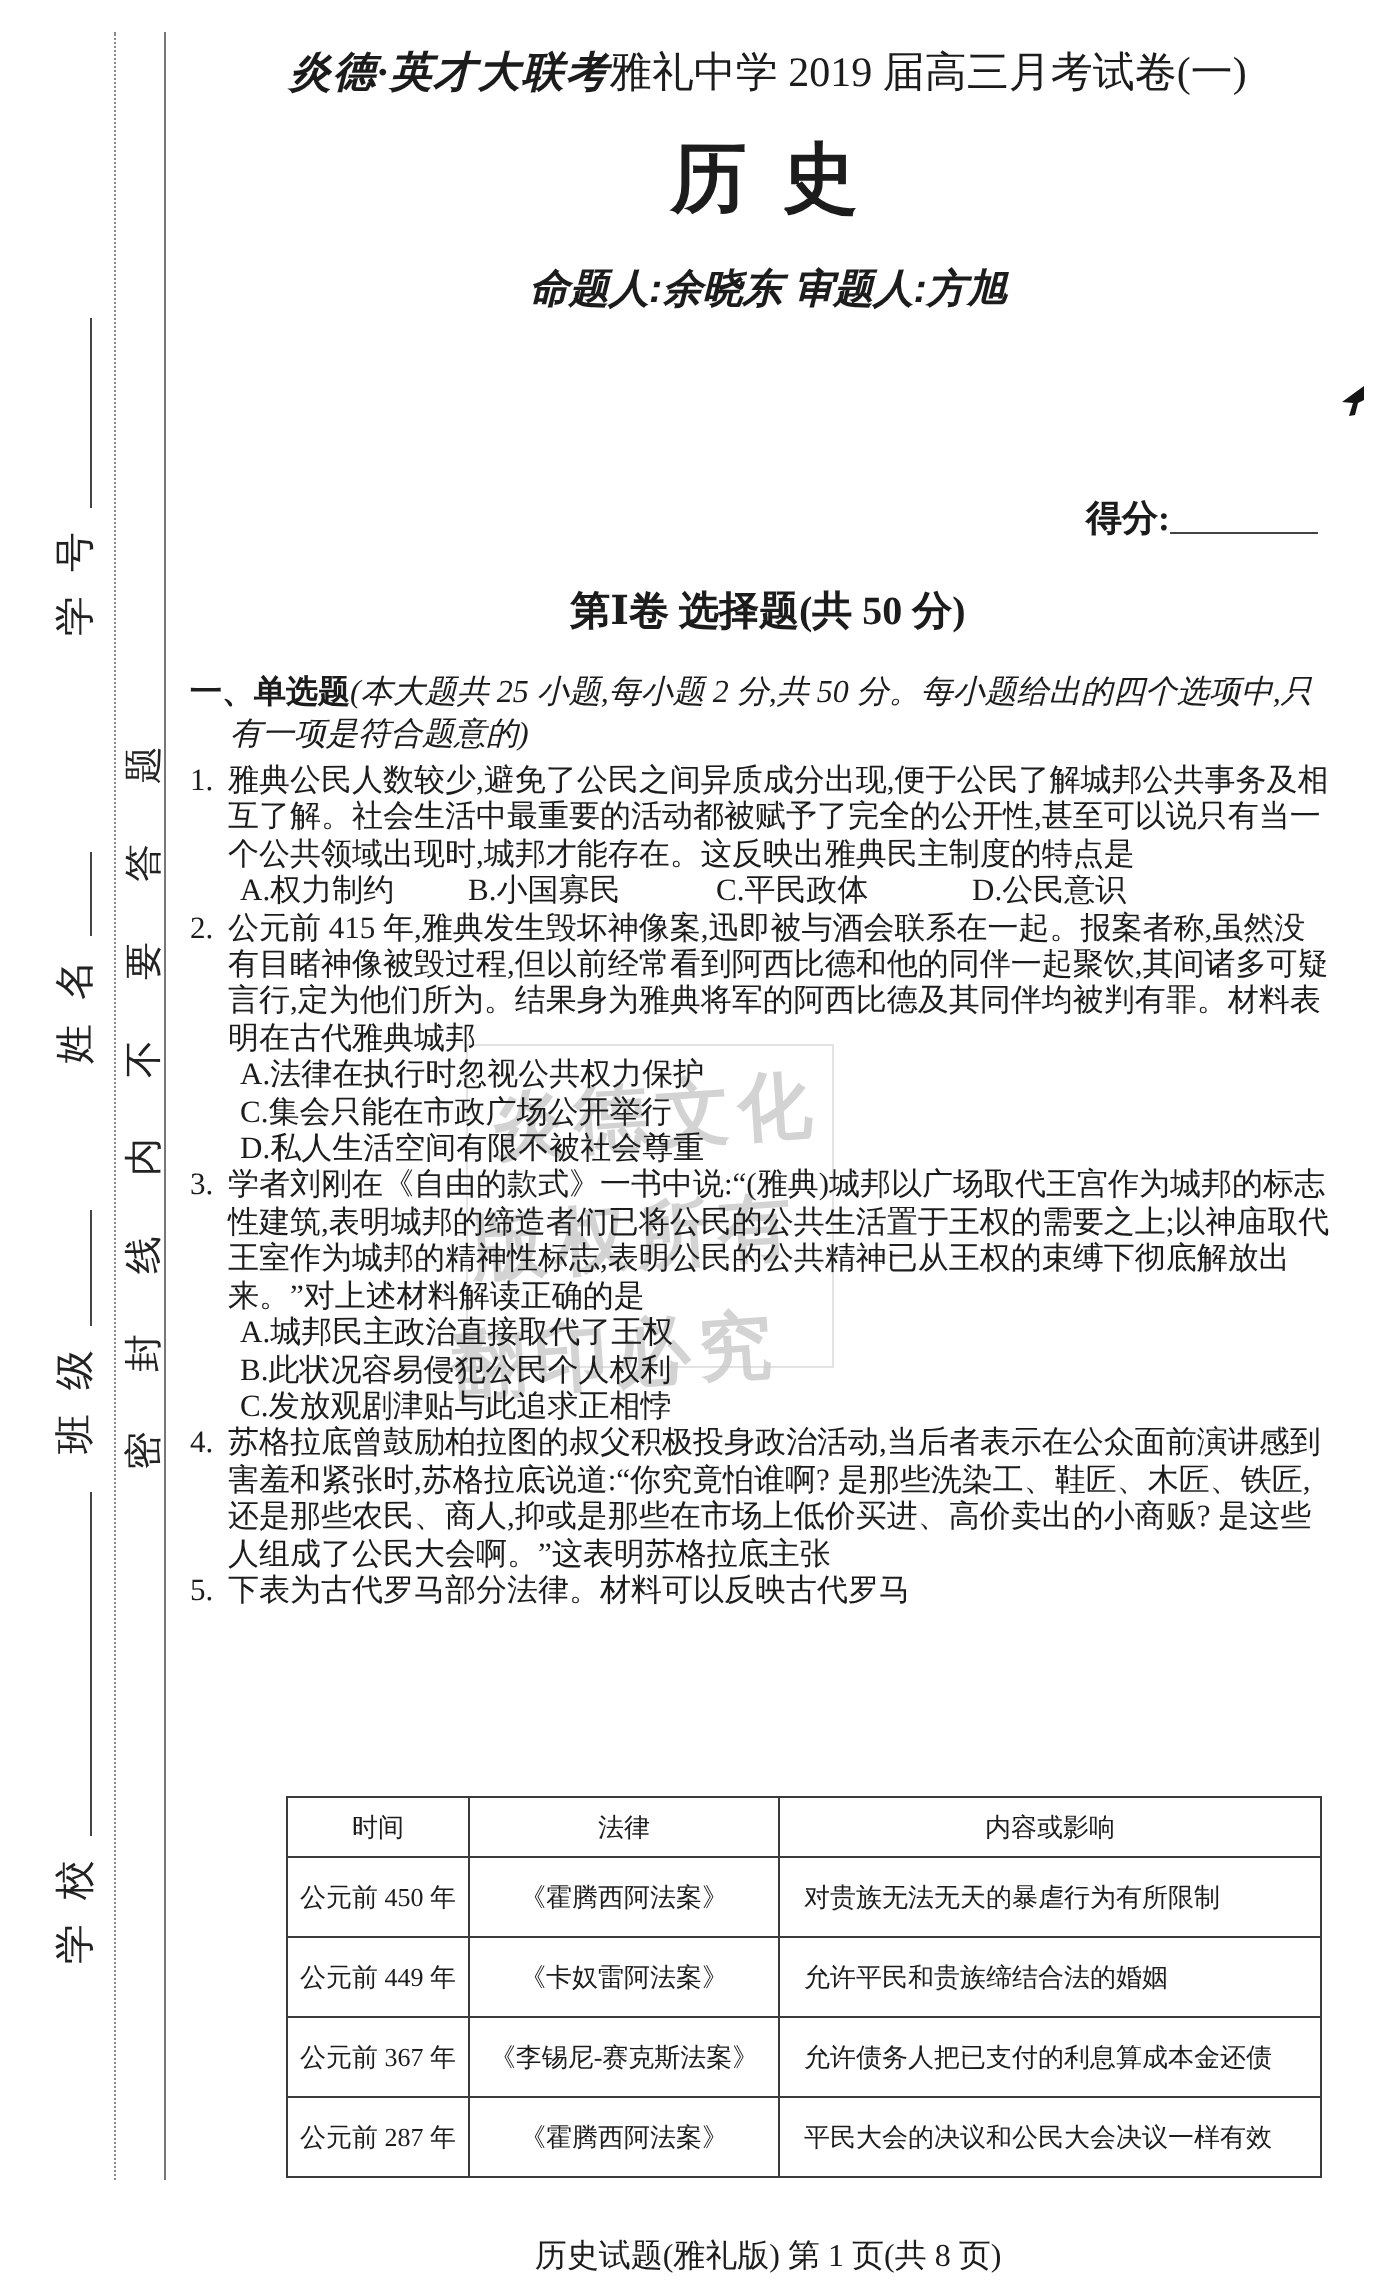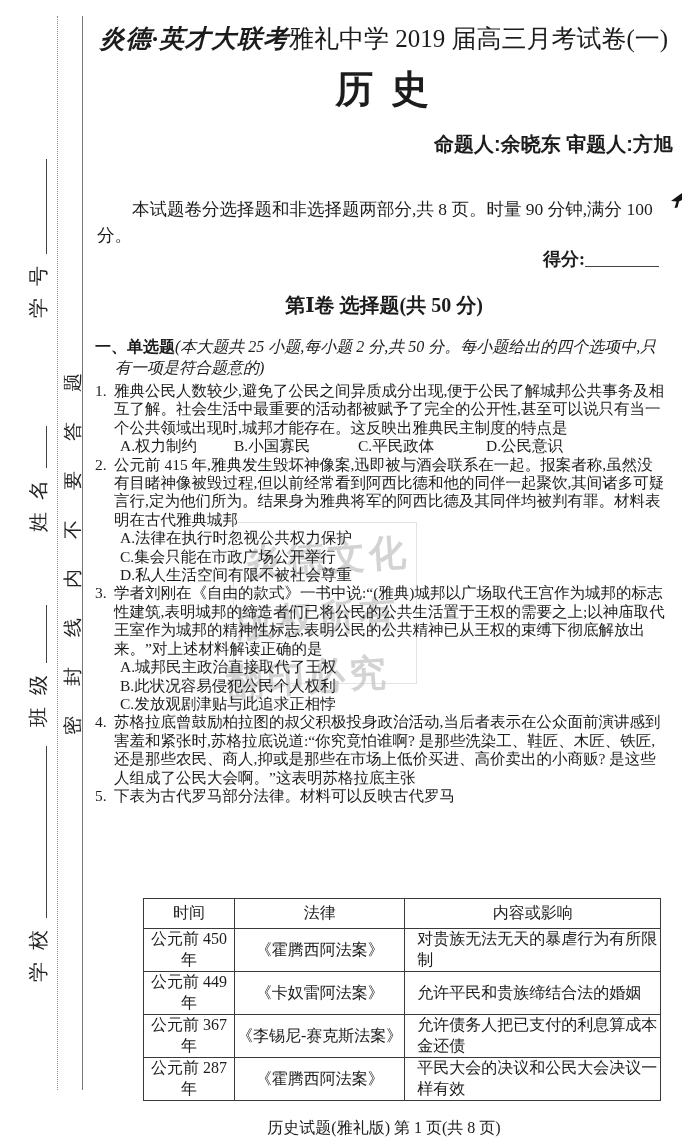--- a/index.html
+++ b/index.html
@@ -18,27 +18,27 @@
                 font-size:19px;letter-spacing:30px;color:#222;}
 
   
   .wm-box{position:absolute;left:233px;top:522px;width:182px;height:160px;border:1px solid #e3e3e3;}
   .wm-line{position:absolute;color:#c9c9c9;opacity:.8;font-weight:bold;font-size:37px;
            letter-spacing:4px;white-space:nowrap;transform:rotate(-4deg);
            font-family:"Liberation Sans","DejaVu Sans",sans-serif;}
 
   
   .header-line{position:absolute;left:95px;top:22px;width:578px;text-align:center;
-               font-size:25px;white-space:nowrap;}
+               font-size:21px;white-space:nowrap;}
   .brand{font-weight:bold;font-style:italic;letter-spacing:1px;}
   .subject{position:absolute;left:95px;top:64px;width:578px;text-align:center;
            font-size:38px;font-weight:bold;letter-spacing:4px;}
-  .setters{position:absolute;left:95px;top:131px;width:578px;text-align:right;
+  .setters{position:absolute;left:95px;top:131px;width:578px;text-align:center;
            font-size:20px;font-weight:bold;
-           font-family:"Liberation Sans","DejaVu Sans",sans-serif;}
+           font-family:"Liberation Sans","DejaVu Sans",sans-serif;font-style:italic;}
 
   .intro{position:absolute;left:97px;top:196px;width:576px;font-size:17.5px;
          line-height:26px;text-indent:2em;}
   .score{position:absolute;left:543px;top:247px;font-size:18px;font-weight:600;}
   .score .blank{width:74px;}
   .part-heading{position:absolute;left:95px;top:292px;width:578px;text-align:center;
                 font-size:20px;font-weight:bold;}
 
   
   .main{position:absolute;left:95px;top:336px;width:570px;}
@@ -50,21 +50,21 @@
   .qnum{position:absolute;left:0;top:0;}
   .opts-inline{margin-left:6px;}
   .opts-inline .oi{display:inline-block;}
   .opts-inline .oi:nth-child(1){width:114px;}
   .opts-inline .oi:nth-child(2){width:124px;}
   .opts-inline .oi:nth-child(3){width:128px;}
   .opt-block{margin-left:6px;}
 
   
   .law-table{position:absolute;left:143px;top:898px;width:518px;border-collapse:collapse;
-             font-size:16px;border:1.5px solid #2c2c2c;}
+             font-size:13px;border:1.5px solid #2c2c2c;}
   .law-table th,.law-table td{border:1px solid #3a3a3a;font-weight:normal;text-align:center;padding:0 2px;}
   .law-table th{height:29px;}
   .law-table td{height:39px;}
   .col-time{width:86px;}
   .col-law{width:150px;white-space:nowrap;}
   .col-desc{text-align:left !important;padding-left:12px !important;}
 
   .footer{position:absolute;left:95px;top:1097px;width:578px;text-align:center;font-size:16px;margin-top:21px;}
 
   .cursor{position:absolute;left:668px;top:190px;width:16px;height:20px;}
@@ -95,21 +95,20 @@
   <div class="wm-line" style="left:246px;top:533px;">炎德文化</div>
   <div class="wm-line" style="left:236px;top:594px;">版权所有</div>
   <div class="wm-line" style="left:226px;top:653px;">翻印必究</div>
 
   <div class="header-line">
     <span class="brand">炎德·英才大联考</span><span>雅礼中学 2019 届高三月考试卷(一)</span>
   </div>
   <div class="subject">历  史</div>
   <div class="setters">命题人:余晓东  审题人:方旭</div>
 
-  <div class="intro">本试题卷分选择题和非选择题两部分,共 8 页。时量 90 分钟,满分 100 分。</div>
 
   <div class="score">
     <span>得分:</span><span class="blank"></span>
   </div>
 
   <div class="part-heading">第Ⅰ卷  选择题(共 50 分)</div>
 
   <div class="main">
 
     <div class="section">

